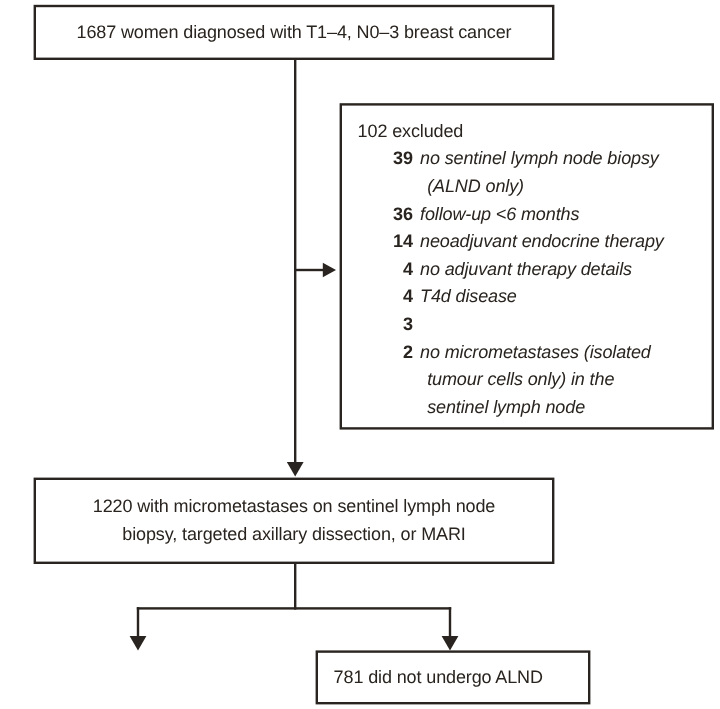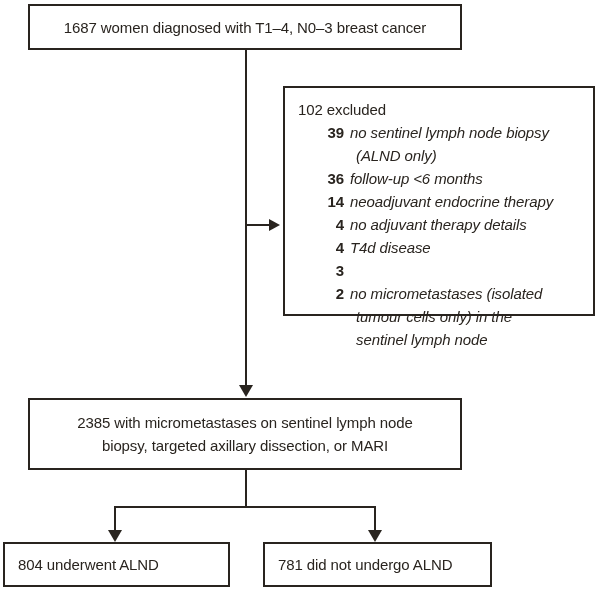--- a/index.html
+++ b/index.html
@@ -50,21 +50,21 @@
   .arrow-right {
     position: absolute; width: 0; height: 0;
     border-top: 6px solid transparent;
     border-bottom: 6px solid transparent;
     border-left: 11px solid var(--line-color);
   }
   
   #box-top { left: 28px; top: 4px; width: 434px; height: 46px; }
   
   #box-excluded {
-    left: 283px; top: 86px; width: 312px; height: 230px;
+    left: 283px; top: 86px; width: 312px; height: 272px;
     padding: 10px 8px 16px 13px;
     line-height: 23px;
   }
   .excl-item { display: flex; margin-left: 26px; }
   .excl-num {
     flex: 0 0 20px;
     text-align: right;
     white-space: nowrap;
     font-weight: bold;
   }
@@ -135,31 +135,28 @@
           <span class="excl-txt">
             <div>no micrometastases (isolated</div>
             <div class="cont">tumour cells only) in the</div>
             <div class="cont">sentinel lymph node</div>
           </span>
         </div>
       </div>
   </div>
 
   <div class="fbox center" id="box-mid">
-    <div>2385 with micrometastases on sentinel lymph node</div>
+    <div>1220 with micrometastases on sentinel lymph node</div>
     <div>biopsy, targeted axillary dissection, or MARI</div>
   </div>
 
   <div class="line" style="left:245px; top:470px; width:2px; height:38px;"></div>
   <div class="line" style="left:114px; top:506px; width:262px; height:2px;"></div>
   <div class="line" style="left:114px; top:506px; width:2px; height:25px;"></div>
   <div class="arrow-down" style="left:108px; top:530px;"></div>
   <div class="line" style="left:374px; top:506px; width:2px; height:25px;"></div>
   <div class="arrow-down" style="left:368px; top:530px;"></div>
 
-  <div class="fbox vcenter-left" id="box-bl">
-    <div class="nowrap">804 underwent ALND</div>
-  </div>
   <div class="fbox vcenter-left" id="box-br">
     <div class="nowrap">781 did not undergo ALND</div>
   </div>
 
 </div>
 
 </body></html>

